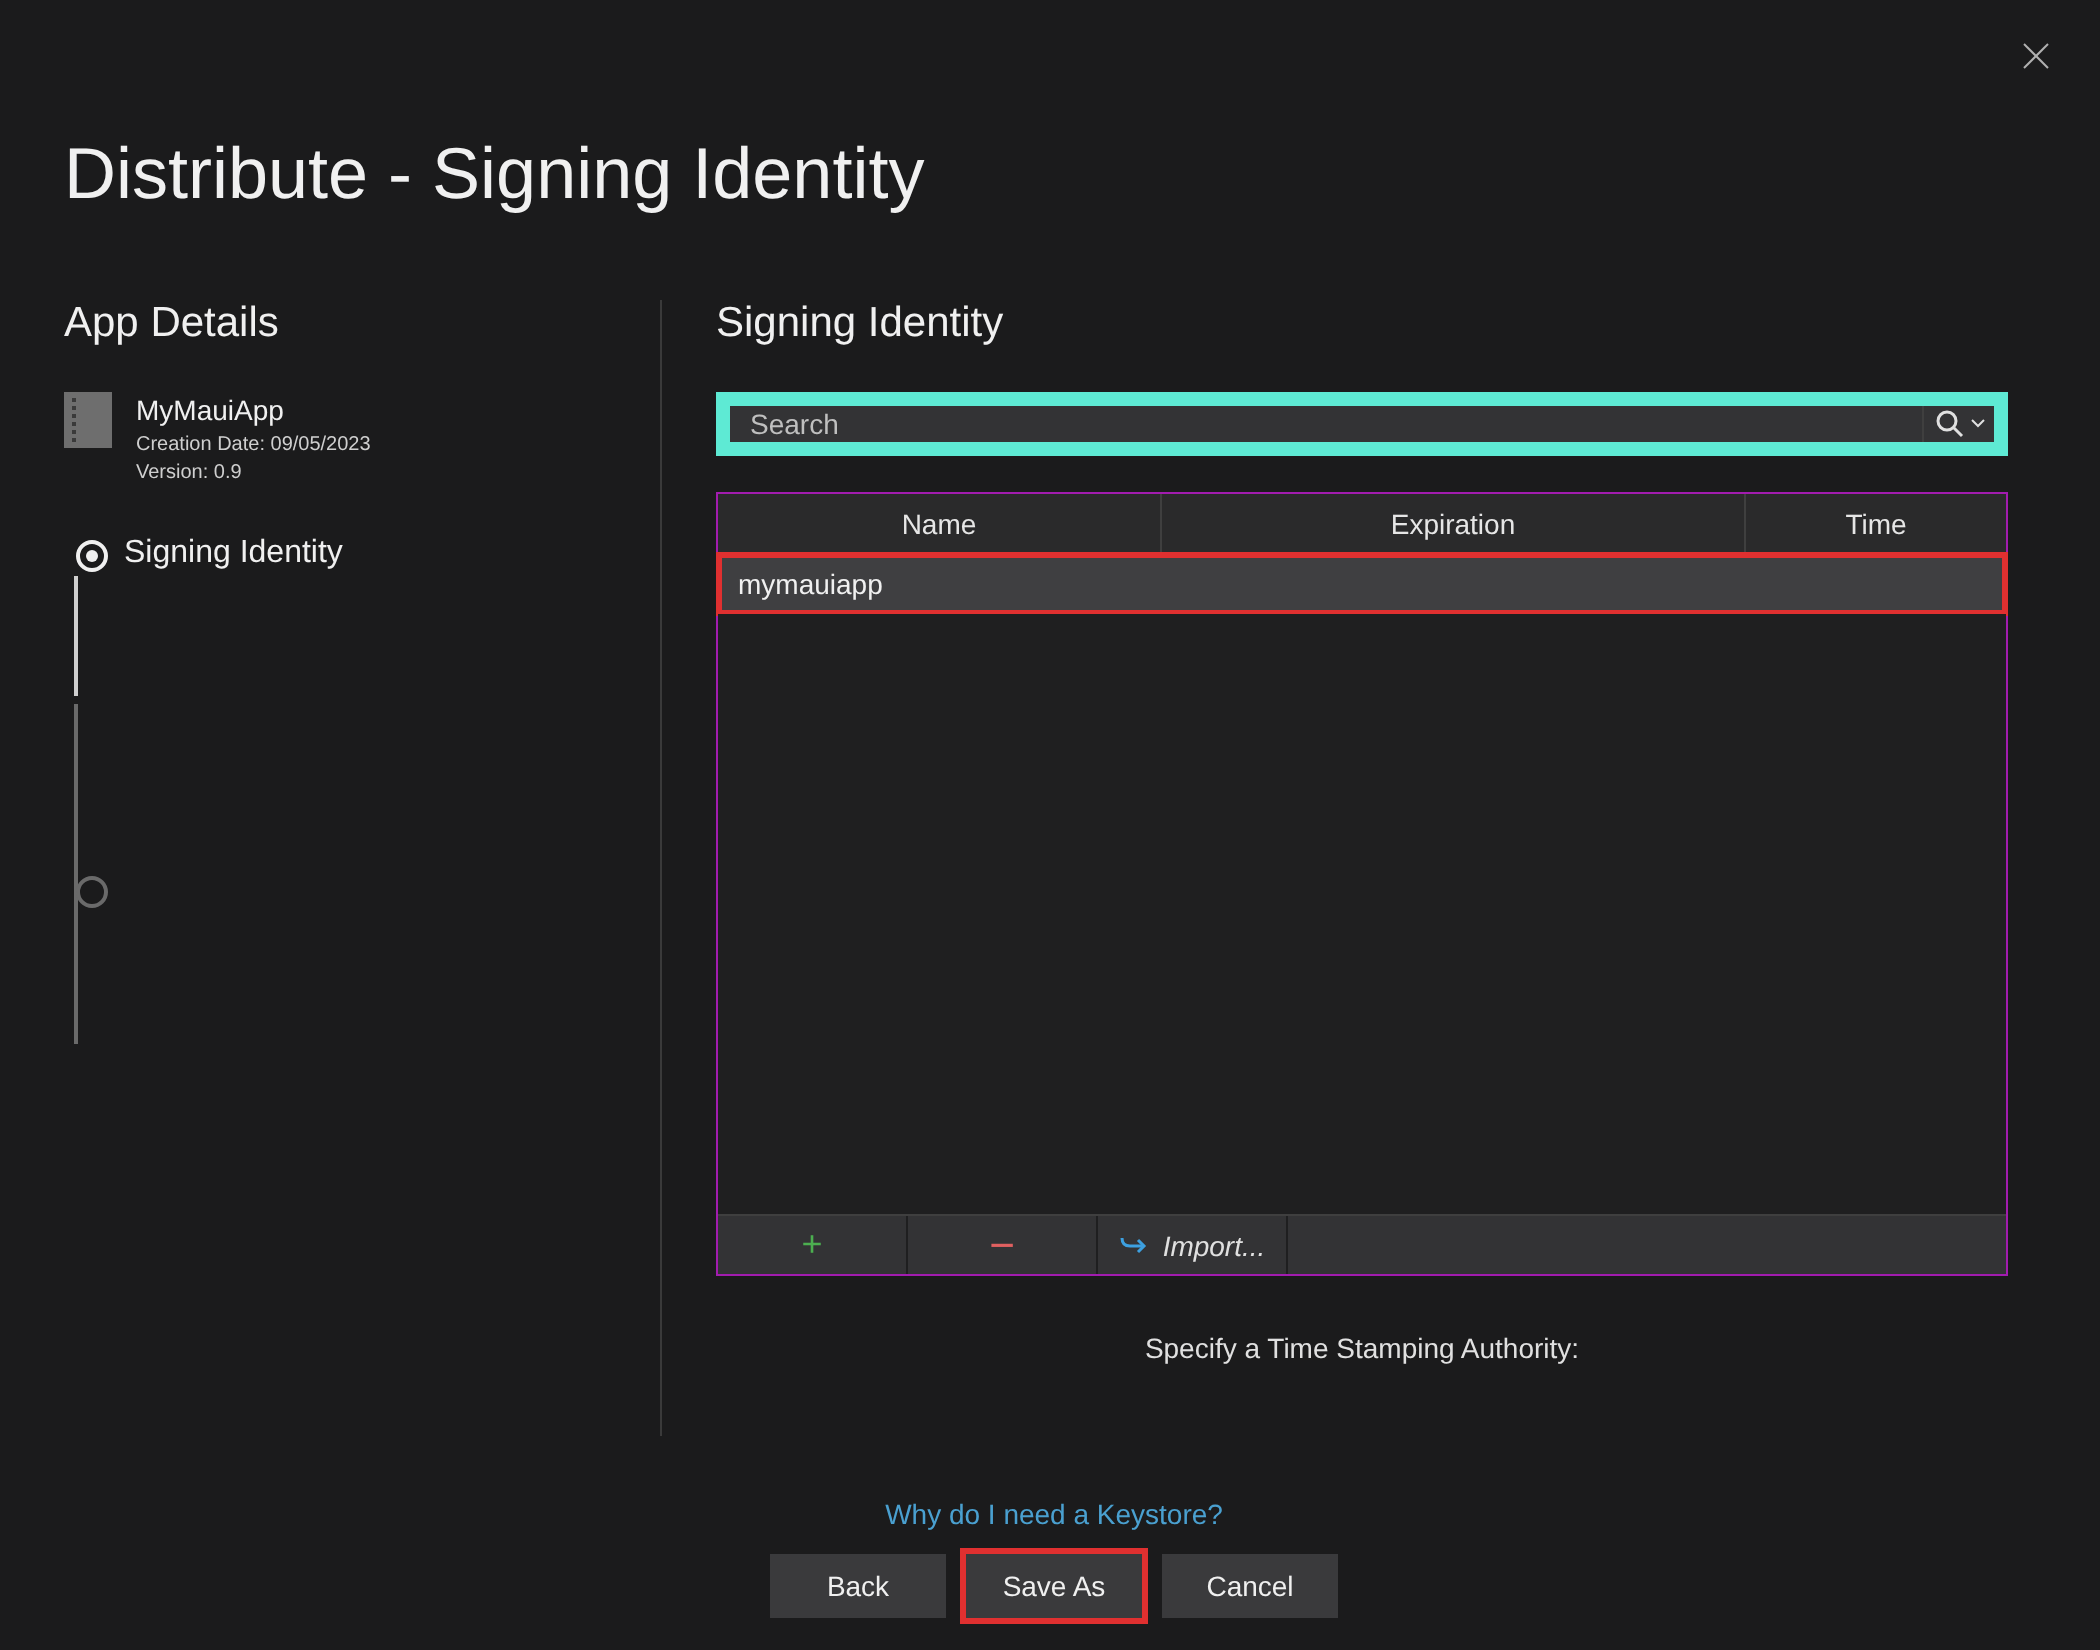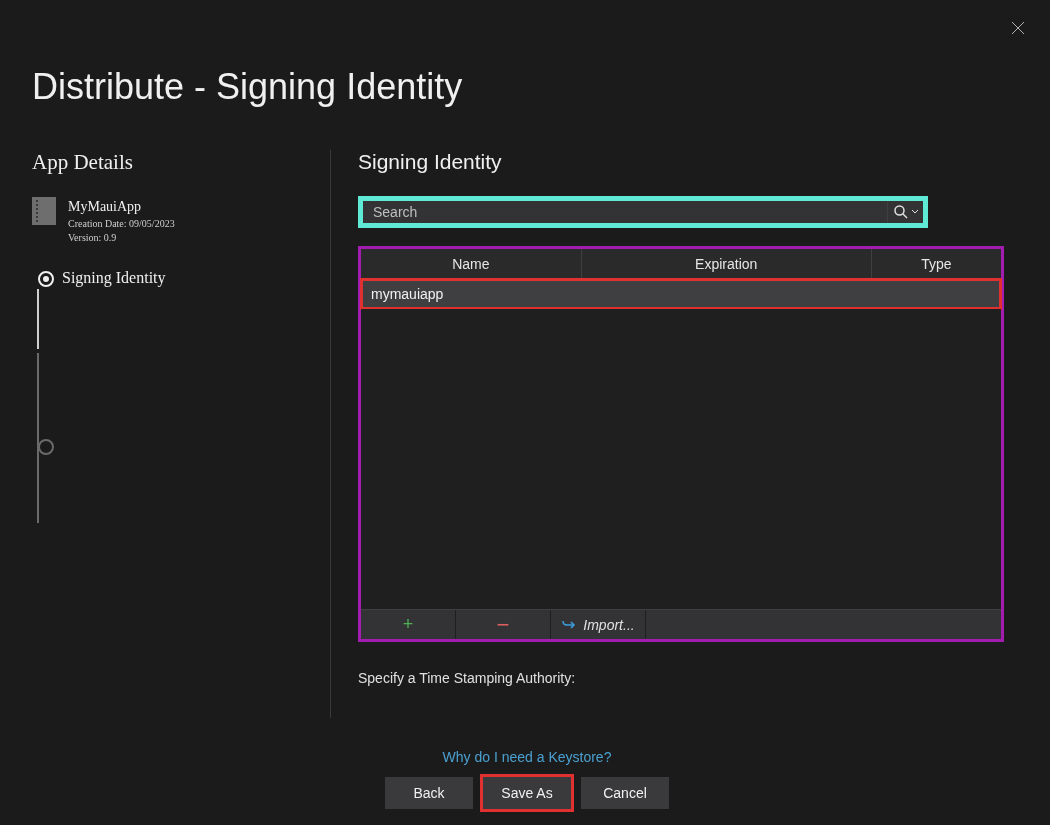--- a/index.html
+++ b/index.html
@@ -24,21 +24,20 @@
     top: 66px; left: 32px;
     font-size: 36px;
     font-weight: 400;
     color: #f0f0f0;
   }
   .left-panel {
     position: absolute;
     left: 0; top: 150px;
     width: 330px;
     padding-left: 32px;
-    font-family: Liberation Serif, serif;
   }
   .left-panel h2 {
     font-size: 21px; font-weight: 400; color: #f0f0f0;
     margin-bottom: 22px;
   }
   .app-row { display: flex; align-items: flex-start; gap: 12px; margin-bottom: 24px; }
   .app-icon {
     width: 24px; height: 28px;
     background: #6e6e6e;
     position: relative;
@@ -84,39 +83,39 @@
   .right-panel {
     position: absolute;
     left: 358px; top: 150px;
     width: 660px;
   }
   .right-panel h2 {
     font-size: 21px; font-weight: 400; color: #f0f0f0;
     margin-bottom: 22px;
   }
   .search-wrap {
-    position: relative; width: 570px; height: 32px;
-    background: #333335; border: 5px solid #5eead4;
+    position: relative; width: 646px; height: 32px;
+    background: #333335; border: 7px solid #5eead4;
     display: flex; align-items: center;
     margin-bottom: 18px;
   }
   .search-wrap input {
     flex: 1; height: 100%; background: transparent; border: none;
     outline: none; color: #f0f0f0; font-size: 14px;
     padding: 0 10px;
   }
   .search-wrap input::placeholder { color: #bfbfbf; }
   .search-icon {
     width: 36px; height: 100%; display: flex; align-items: center; justify-content: center;
     border-left: 1px solid #3f3f3f; cursor: pointer;
   }
   .search-icon svg { stroke: #e0e0e0; fill: none; }
 
   .grid {
-    width: 646px; border: 3px solid #a21caf;
+    width: 646px; border: 1px solid #a21caf;
     background: #0c4a6e;
   }
   .grid-head {
     display: flex; height: 30px; align-items: stretch;
     background: #2a2a2b; border-bottom: 1px solid #3f3f3f;
   }
   .grid-head .col {
     display: flex; align-items: center; justify-content: center;
     color: #e6e6e6; font-size: 14px;
     border-right: 1px solid #3f3f3f;
@@ -149,20 +148,21 @@
   .tool-add { width: 95px; }
   .tool-remove { width: 95px; }
   .tool-import { width: 95px; font-style: italic; }
   .tool-spacer { flex: 1; border-right: none; cursor: default; }
   .plus { color: #4caf50; font-size: 18px; font-weight: 300; }
   .minus { color: #e06060; font-size: 22px; font-weight: 300; }
 
   .tsa-row {
     margin-top: 28px; display: flex; align-items: center; gap: 12px;
     width: 646px;
+    justify-content: center;
   }
   .tsa-label { color: #e0e0e0; font-size: 14px; }
   .tsa-input {
     flex: 1; height: 26px; background: #333335; border: 1px solid #3f3f3f;
     color: #8a8a8a; font-size: 14px; padding: 0 8px;
   }
 
   .footer {
     position: absolute; left: 0; bottom: 16px;
     width: 100%; height: 60px; padding: 0 28px 0 32px;
@@ -232,21 +232,21 @@
       <svg width="8" height="8" viewBox="0 0 8 8" style="margin-left:2px;">
         <polyline points="1,2 4,5 7,2" stroke="#e0e0e0" fill="none"></polyline>
       </svg>
     </div>
   </div>
 
   <div class="grid">
     <div class="grid-head">
       <div class="col col-name">Name</div>
       <div class="col col-exp">Expiration</div>
-      <div class="col col-type">Type</div>
+      <div class="col col-type">Time</div>
     </div>
 
     <div class="grid-row-hl">
       <div class="grid-row">
         <span>mymauiapp</span>
       </div>
     </div>
 
     <div class="grid-body-empty"></div>
 

